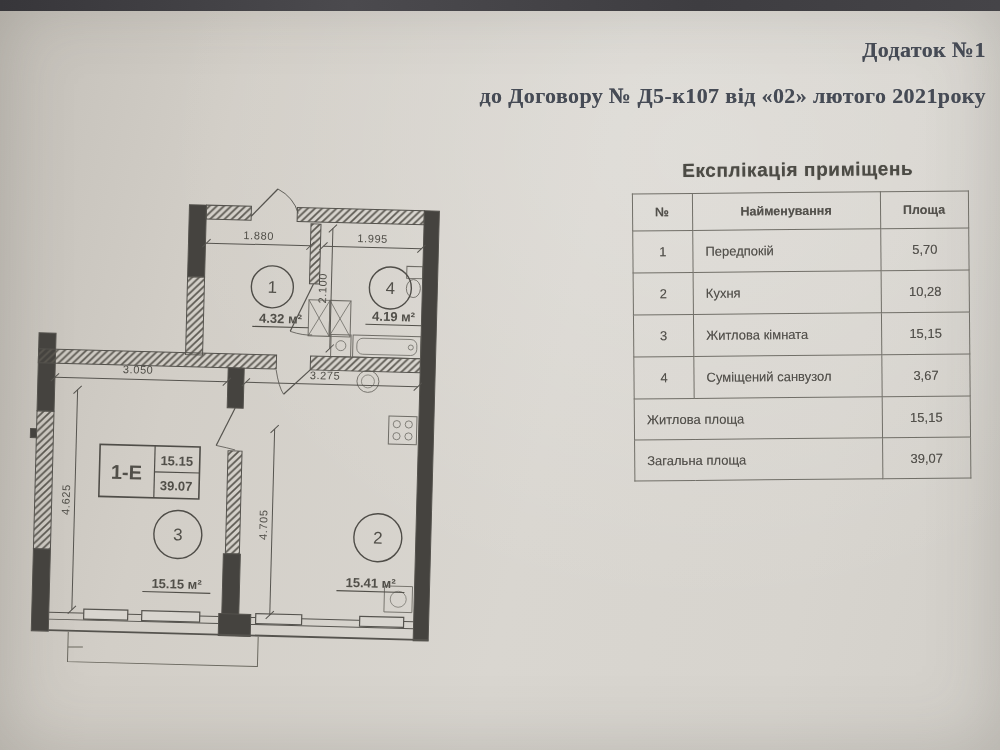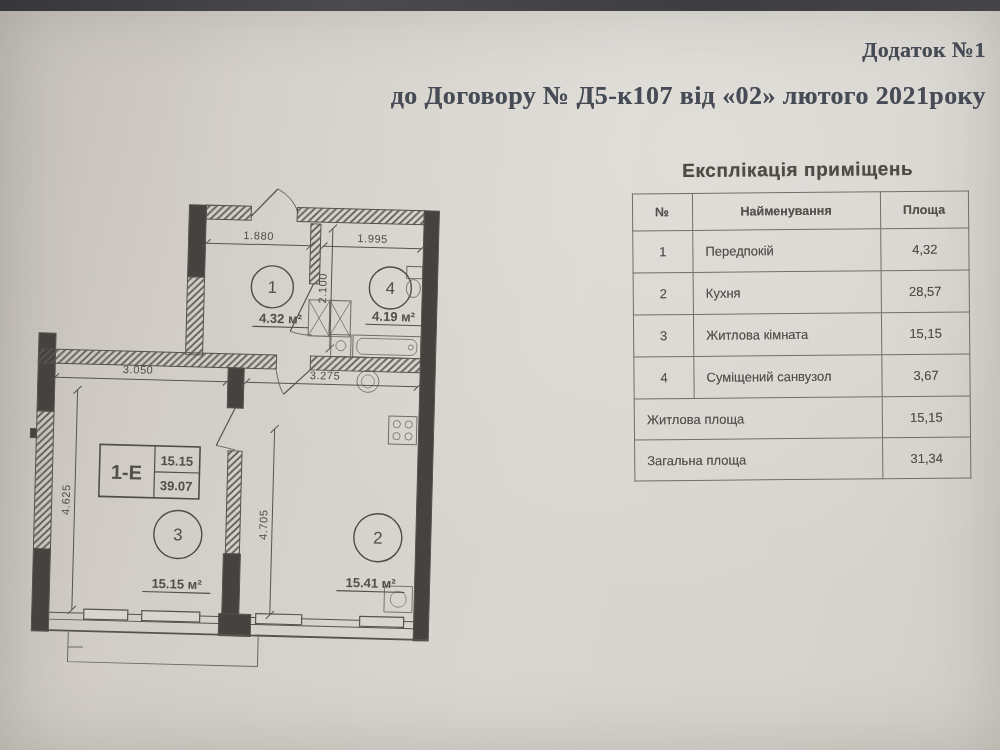--- a/index.html
+++ b/index.html
@@ -20,21 +20,21 @@
     background:linear-gradient(90deg,#37363a,#4b4a4e 35%,#3e3d41 70%,#454448);
   }
   
   .doc-header{
     position:absolute;top:38px;right:14px;text-align:right;
     font-family:"Liberation Serif",serif;font-weight:bold;color:#464b55;
     letter-spacing:0.4px;
     text-shadow:0 0 0.6px rgba(70,75,85,0.55);
   }
   .doc-header .line1{font-size:22px;line-height:24px;margin-bottom:22px;}
-  .doc-header .line2{font-size:26px;line-height:24px;}
+  .doc-header .line2{font-size:22px;line-height:24px;}
   
   .explication{
     position:absolute;left:633px;top:159px;width:332px;
     transform:rotate(-0.5deg);color:#504e49;
   }
   .expl-title{
     text-align:center;font-weight:bold;font-size:19px;color:#4c4b45;
     letter-spacing:0.6px;margin:0 0 11px 0;
     text-shadow:0 0 0.7px rgba(76,75,69,0.6);
   }
@@ -79,44 +79,44 @@
     <table class="expl">
       <tbody>
           <tr class="hdr">
         <td class="c-num">№</td>
         <td class="c-name">Найменування</td>
         <td class="c-area">Площа</td>
       </tr>
       <tr class="row">
         <td class="c-num">1</td>
         <td class="c-name">Передпокій</td>
-        <td class="c-area">4,32</td>
+        <td class="c-area">5,70</td>
       </tr>
       <tr class="row">
         <td class="c-num">2</td>
         <td class="c-name">Кухня</td>
-        <td class="c-area">28,57</td>
+        <td class="c-area">10,28</td>
       </tr>
       <tr class="row">
         <td class="c-num">3</td>
         <td class="c-name">Житлова кімната</td>
         <td class="c-area">15,15</td>
       </tr>
       <tr class="row">
         <td class="c-num">4</td>
         <td class="c-name">Суміщений санвузол</td>
         <td class="c-area">3,67</td>
       </tr>
       <tr class="sum">
         <td class="c-name2" colspan="2">Житлова площа</td>
         <td class="c-area">15,15</td>
       </tr>
       <tr class="sum">
         <td class="c-name2" colspan="2">Загальна площа</td>
-        <td class="c-area">31,34</td>
+        <td class="c-area">39,07</td>
       </tr>
     </tbody>
       </table>
   </div>
 
   <div class="plan-wrap">
     <svg width="418" height="534" viewBox="0 0 418 534">
       <defs>
         <pattern id="hatch" patternUnits="userSpaceOnUse" width="7" height="7">
           <path d="M0,7 l7,-7 M-1.75,1.75 l3.5,-3.5 M5.25,8.75 l3.5,-3.5" stroke="#5a5750" stroke-width="1.7" fill="none"></path>

